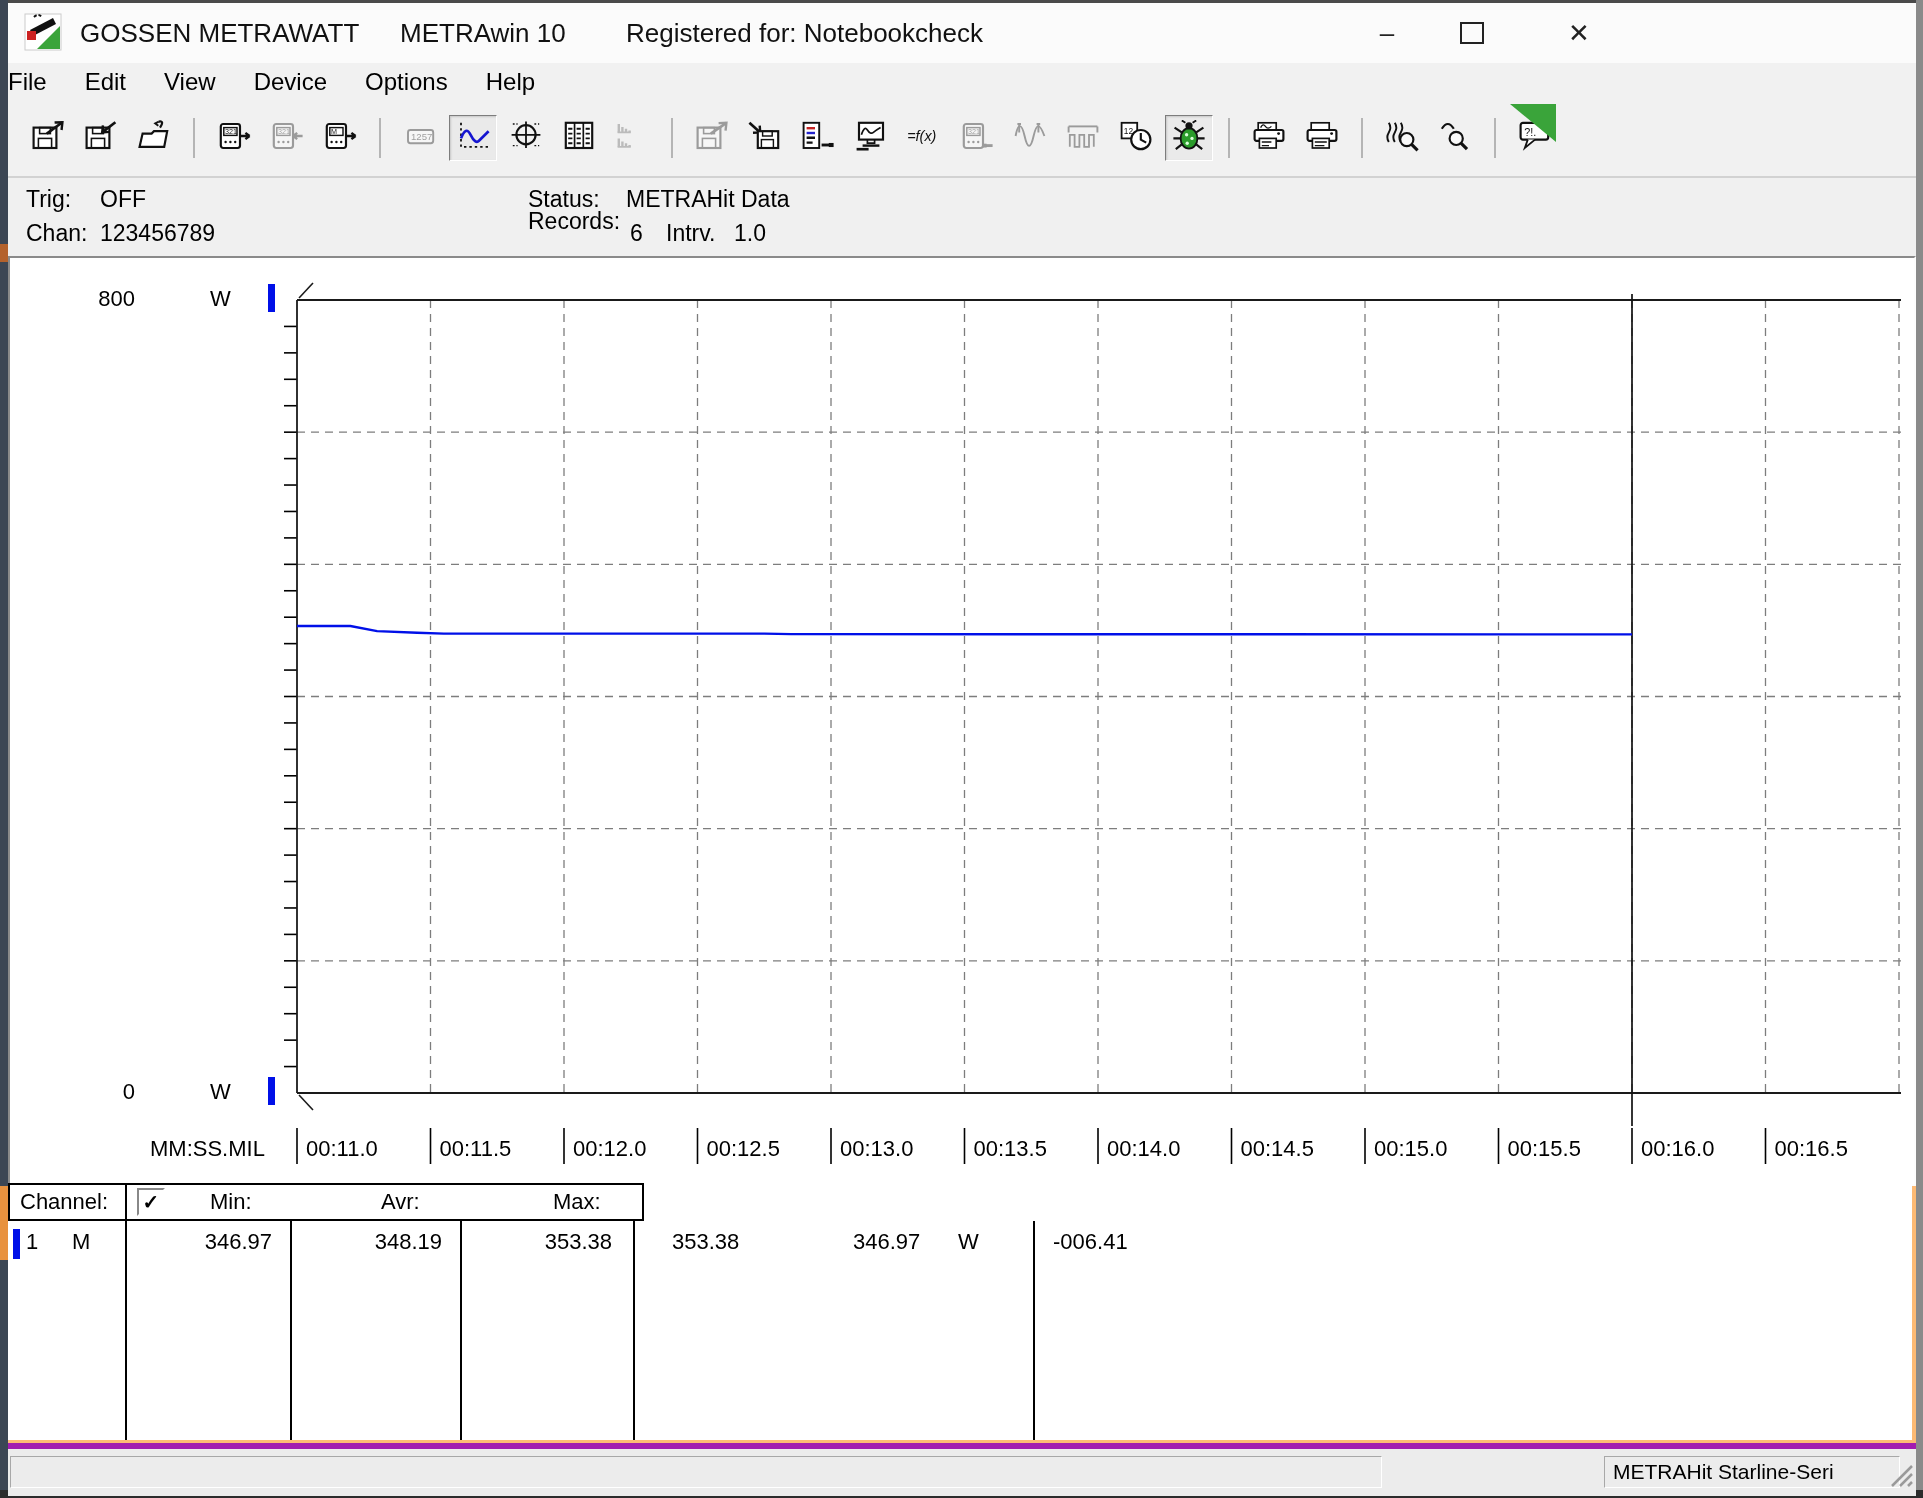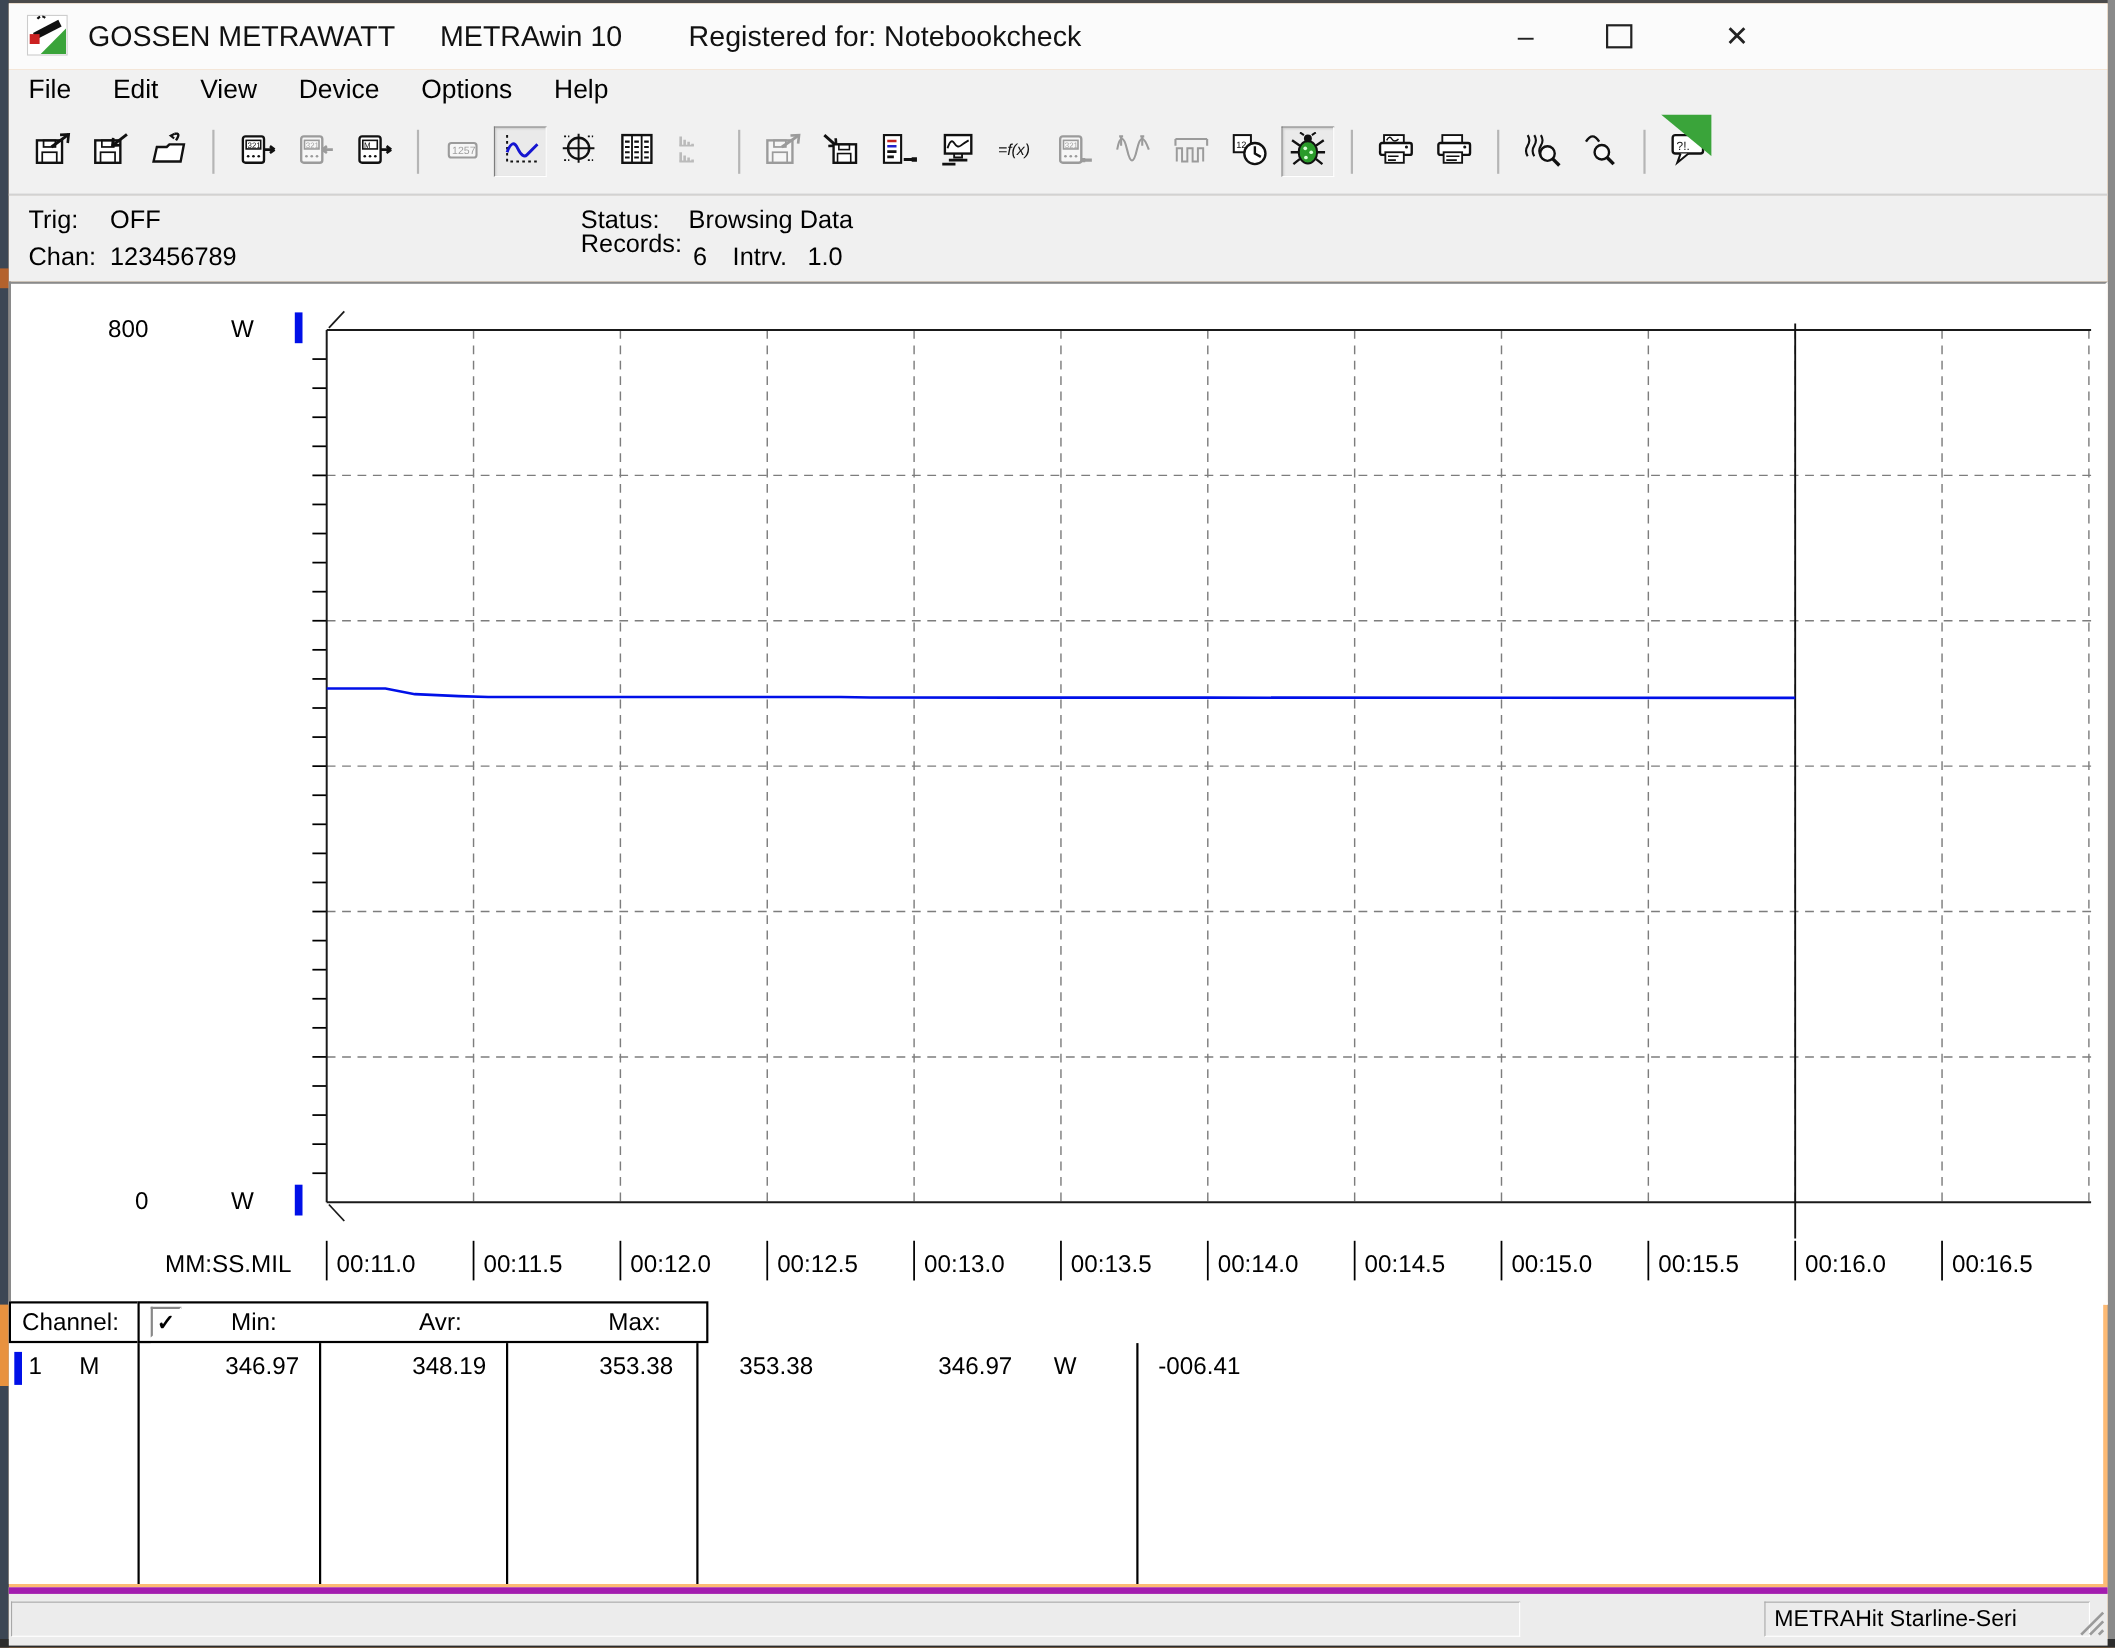--- a/index.html
+++ b/index.html
@@ -15,21 +15,21 @@
 
   
   #titlebar{position:absolute;left:8px;top:3px;right:7px;height:60px;background:#fbfbfb;}
   .title-text{position:absolute;top:15px;font-size:26px;color:#111;white-space:nowrap;}
   #logo{position:absolute;left:16px;top:10px;}
   .win-btn{position:absolute;top:6px;width:58px;height:48px;display:flex;align-items:center;justify-content:center;font-size:26px;color:#222;}
   #btn-min{right:500px;}#btn-max{right:415px;}#btn-close{right:308px;}
   .sq{display:inline-block;width:20px;height:18px;border:2px solid #222;}
 
   
-  #menubar{position:absolute;left:8px;top:63px;right:7px;height:37px;background:#f1f1f1;display:flex;align-items:center;gap:38px;padding-left:18px;font-size:24px;}
+  #menubar{position:absolute;left:8px;top:63px;right:7px;height:37px;background:#f1f1f1;display:flex;align-items:center;gap:38px;font-size:24px;}
   .menu-item{cursor:default;}
 
   
   #toolbar{position:absolute;left:8px;top:100px;right:7px;height:76px;background:#f1f1f1;border-bottom:2px solid #d2d2d2;display:flex;align-items:center;padding-left:16px;gap:5px;}
   .tbtn{width:46px;height:44px;display:flex;align-items:center;justify-content:center;border:1px solid transparent;}
   .tbtn.selected{background:#eaeaea;border-color:#7d7d7d #ffffff #ffffff #7d7d7d;border-style:solid;border-width:1px;box-shadow:inset 1px 1px 2px rgba(0,0,0,.15);}
   .tbtn.disabled{opacity:.38;filter:grayscale(1);}
   .sep{width:2px;height:40px;background:#b5b5b5;margin:0 10px;}
   #green-tri{position:absolute;right:360px;top:4px;}
 
@@ -327,21 +327,21 @@
           </svg></span>
       </div>
     </div>
 
   <div id="infopanel">
     <span class="inf" style="left:18px;top:8px;">Trig:</span>
     <span class="inf" style="left:92px;top:8px;">OFF</span>
     <span class="inf" style="left:18px;top:42px;">Chan:</span>
     <span class="inf" style="left:92px;top:42px;">123456789</span>
     <span class="inf" style="left:520px;top:8px;">Status:</span>
-    <span class="inf" style="left:618px;top:8px;">Browsing Data</span>
+    <span class="inf" style="left:618px;top:8px;">METRAHit Data</span>
     <span class="inf" style="left:520px;top:30px;">Records:</span>
     <span class="inf" style="left:622px;top:42px;">6</span>
     <span class="inf" style="left:658px;top:42px;">Intrv.</span>
     <span class="inf" style="left:726px;top:42px;">1.0</span>
   </div>
 
   <div id="chartpanel"></div>
   <div class="ylab" style="left:85px;top:286px;width:50px;text-align:right;">800</div>
   <div class="ylab" style="left:210px;top:286px;">W</div>
   <div class="bluebar" style="left:268px;top:284px;"></div>

